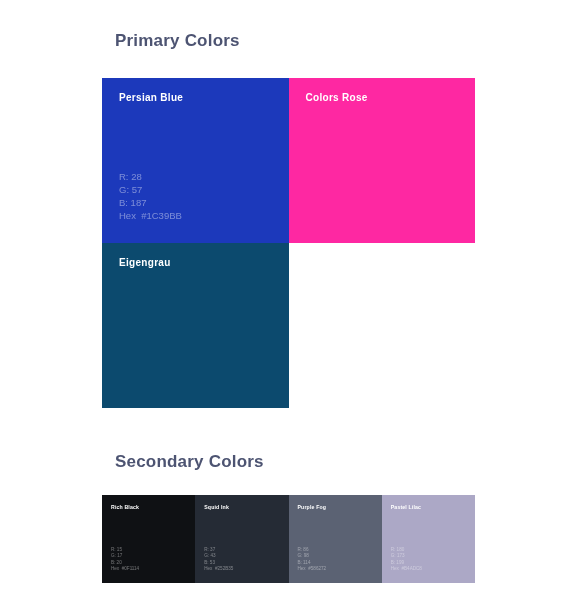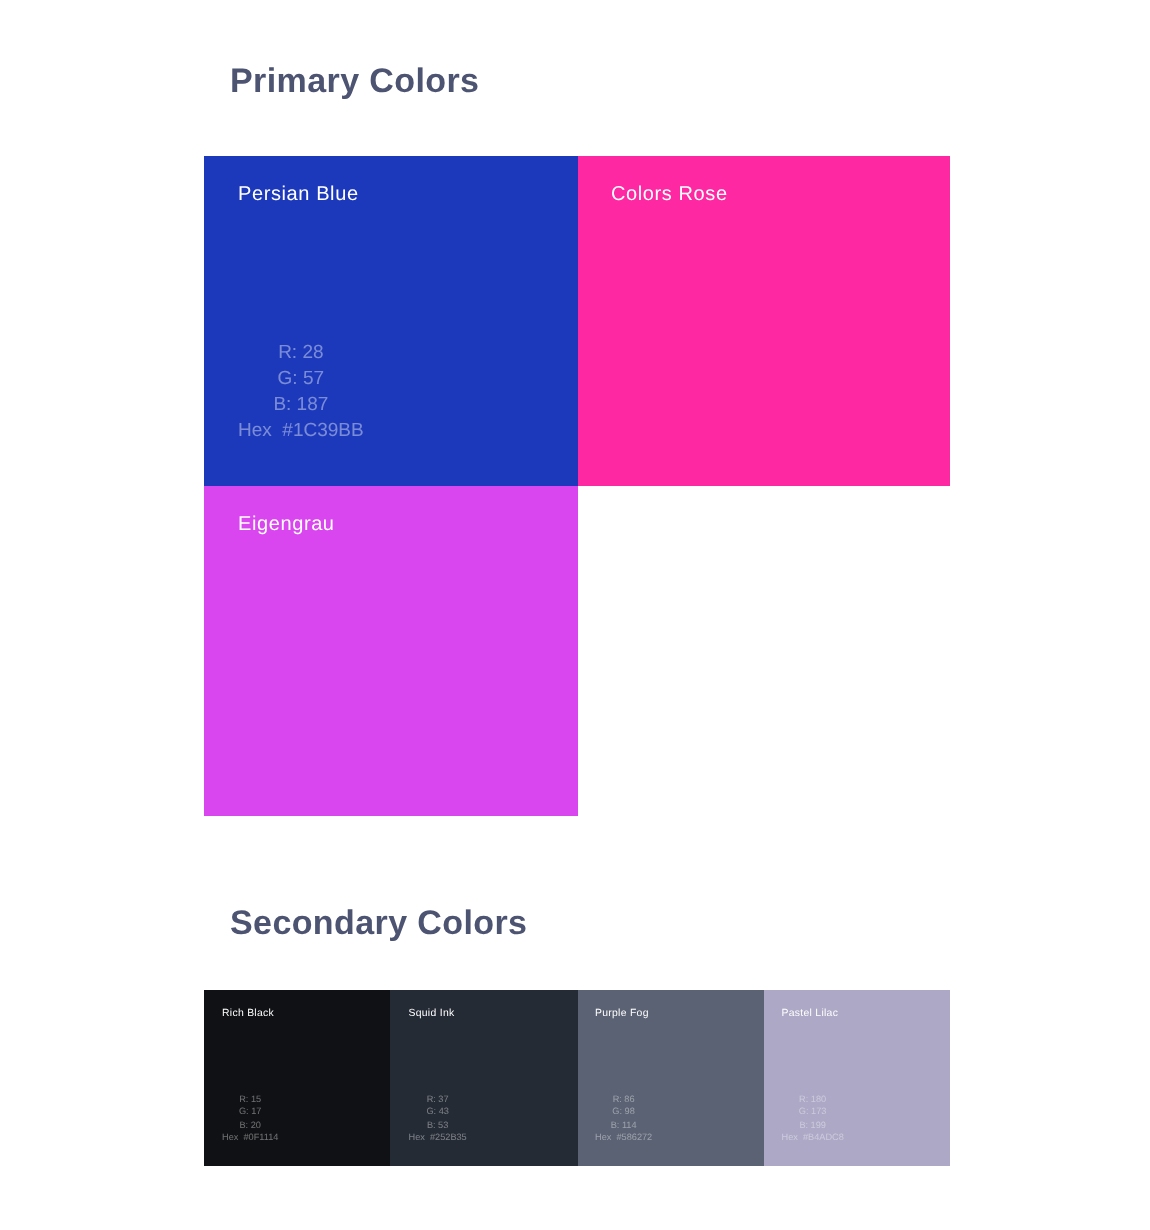--- a/index.html
+++ b/index.html
@@ -48,34 +48,33 @@
     box-sizing: border-box;
     overflow: hidden;
   }
   .swatch.empty { background: #ffffff; }
 
   .swatch-title {
     position: absolute;
     left: 17px;
     top: 14px;
     font-size: 10px;
-    font-weight: normal;
+    font-weight: bold;
     color: #ffffff;
     letter-spacing: 0.3px;
     white-space: nowrap;
   }
   .swatch-values {
     position: absolute;
     left: 17px;
     bottom: 21px;
     font-size: 9.5px;
     line-height: 13px;
     color: rgba(255,255,255,0.42);
     white-space: nowrap;
-    text-align: center;
   }
   .swatch-values div { white-space: pre; }
 
   
   .secondary-grid {
     position: absolute;
     left: 102px;
     top: 495px;
     width: 373px;
     height: 88px;
@@ -112,21 +111,21 @@
         <div>G: 57</div>
         <div>B: 187</div>
         <div>Hex  #1C39BB</div>
       </div>
     </div>
 
     <div class="swatch" id="swatch-persian-rose" style="background: rgb(254, 40, 162);">
       <div class="swatch-title">Colors Rose</div>
     </div>
 
-    <div class="swatch" id="swatch-eigengrau" style="background: #d946ef;">
+    <div class="swatch" id="swatch-eigengrau" style="background: #0c4a6e;">
       <div class="swatch-title">Eigengrau</div>
     </div>
 
     <div class="swatch empty"></div>
 
   </div>
 
   <div class="section-heading" id="secondary-heading" style="color: rgb(77, 84, 114);">Secondary Colors</div>
 
   <div class="secondary-grid">

